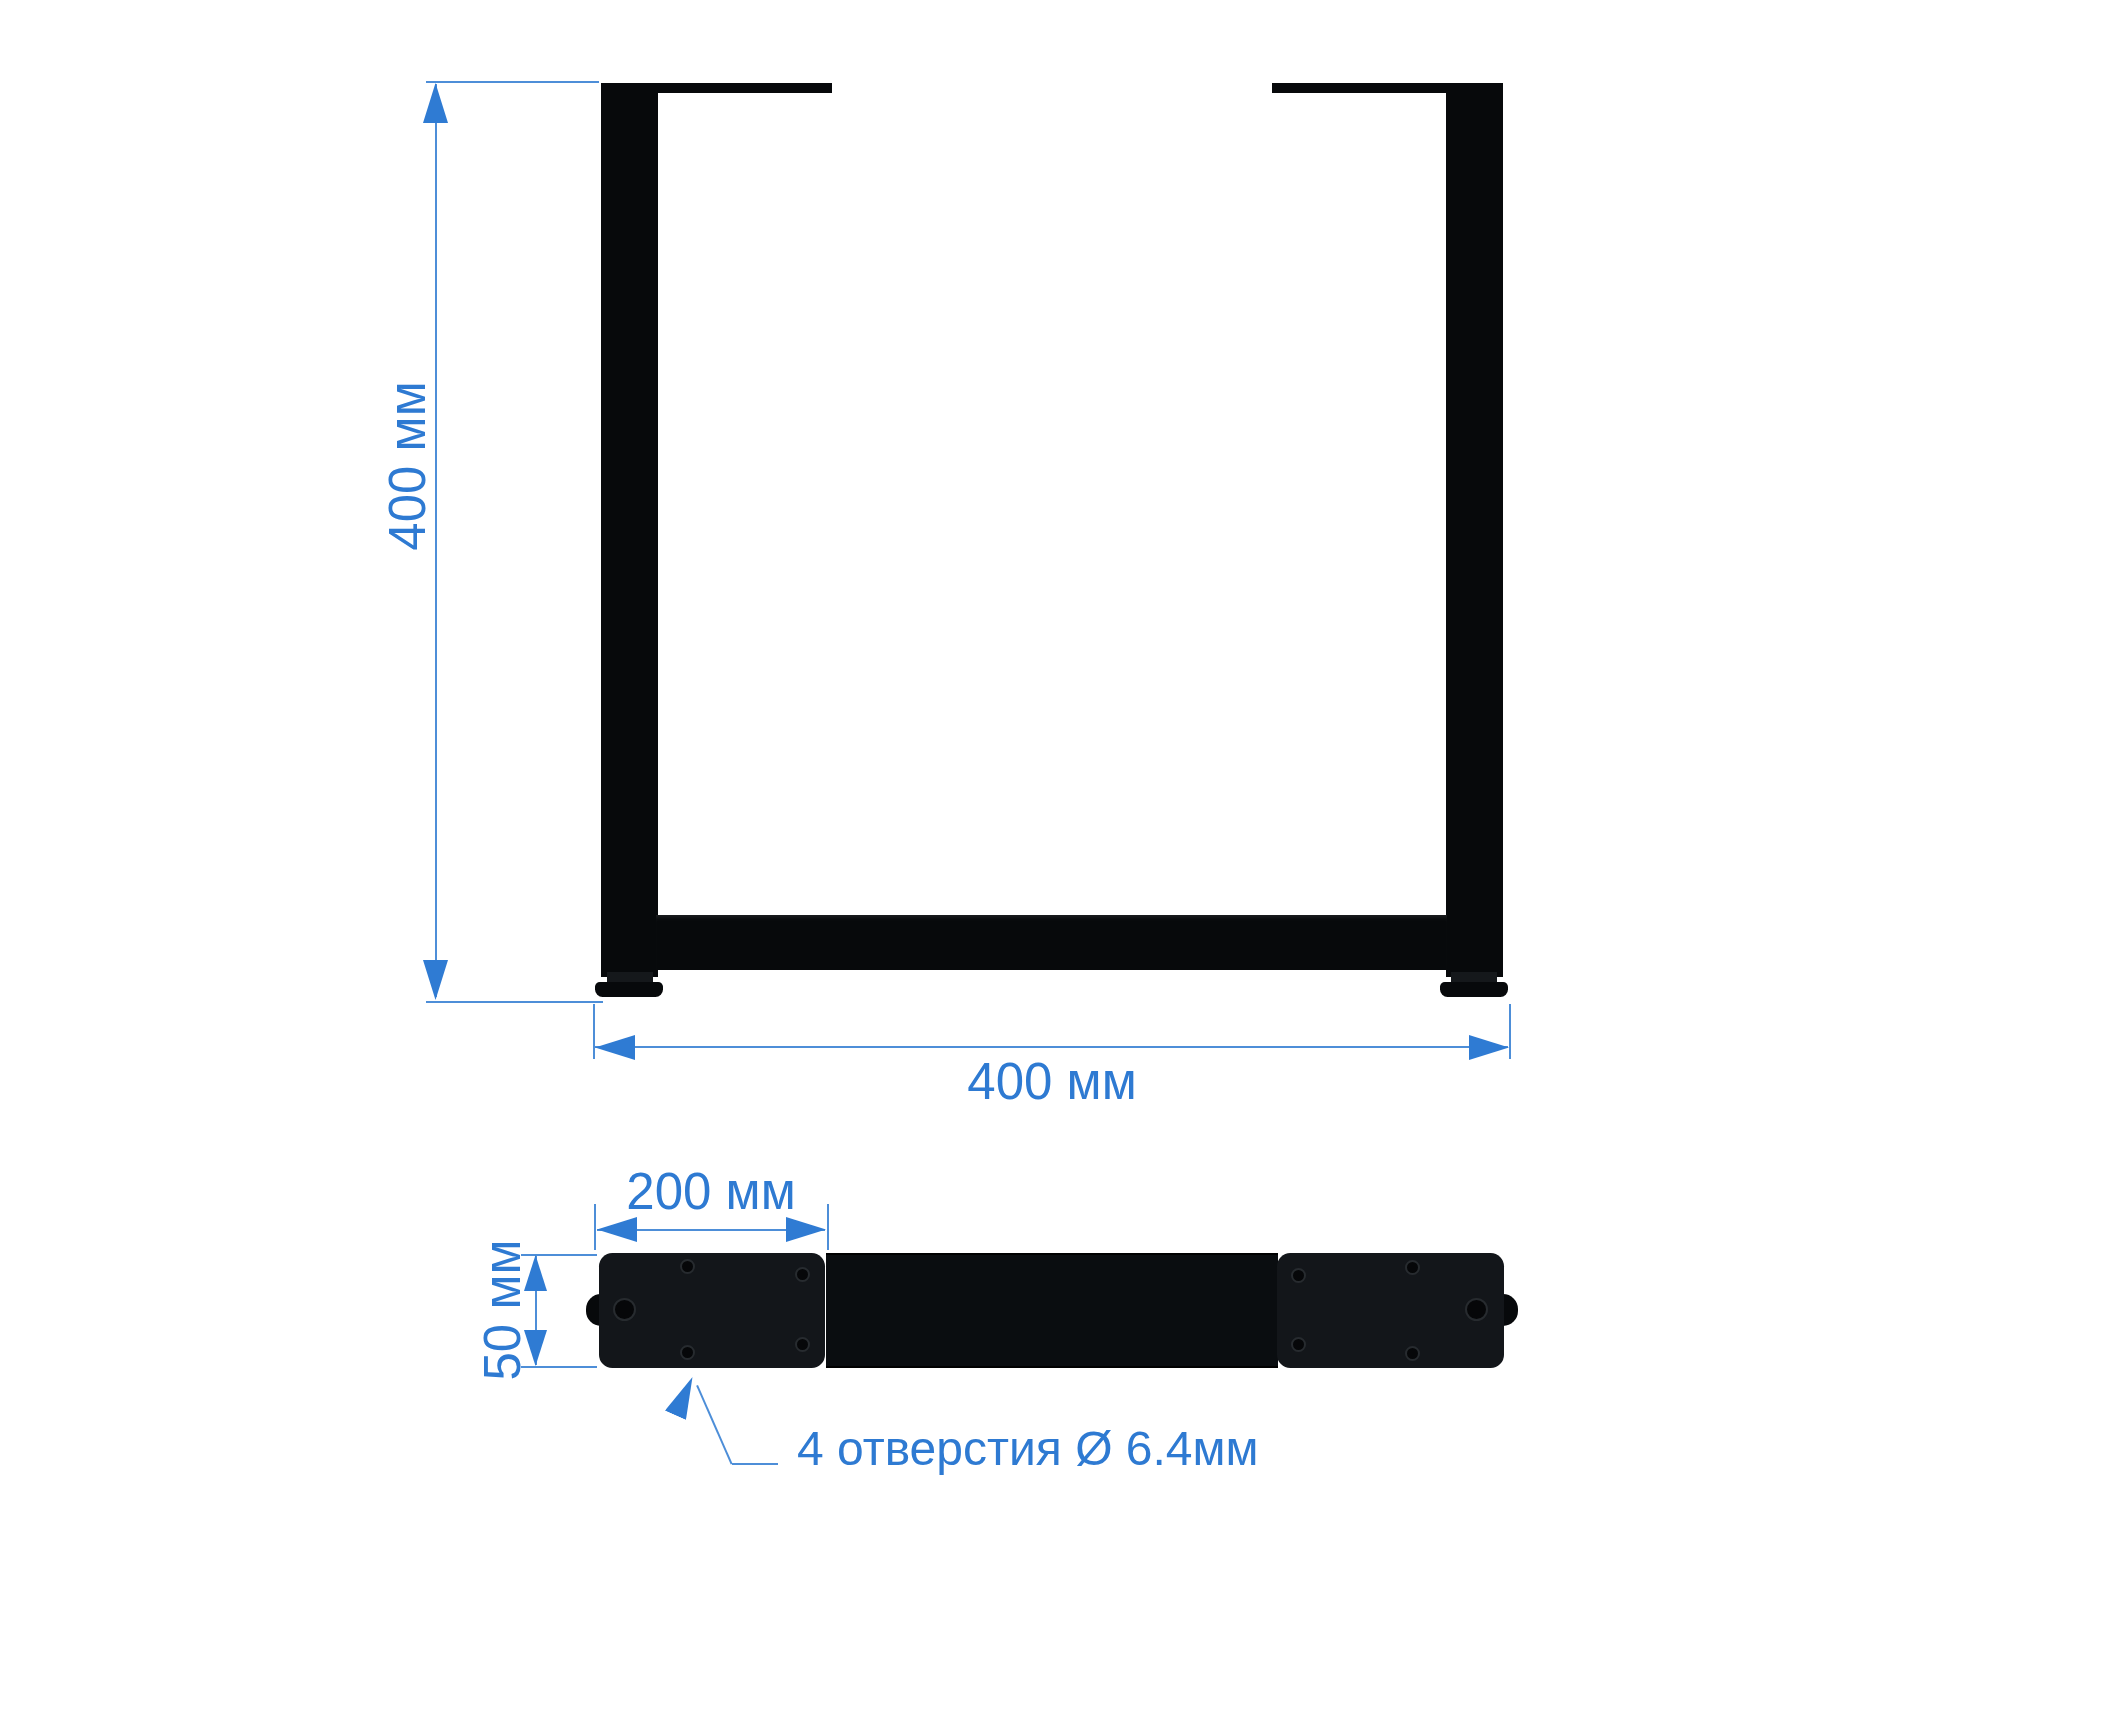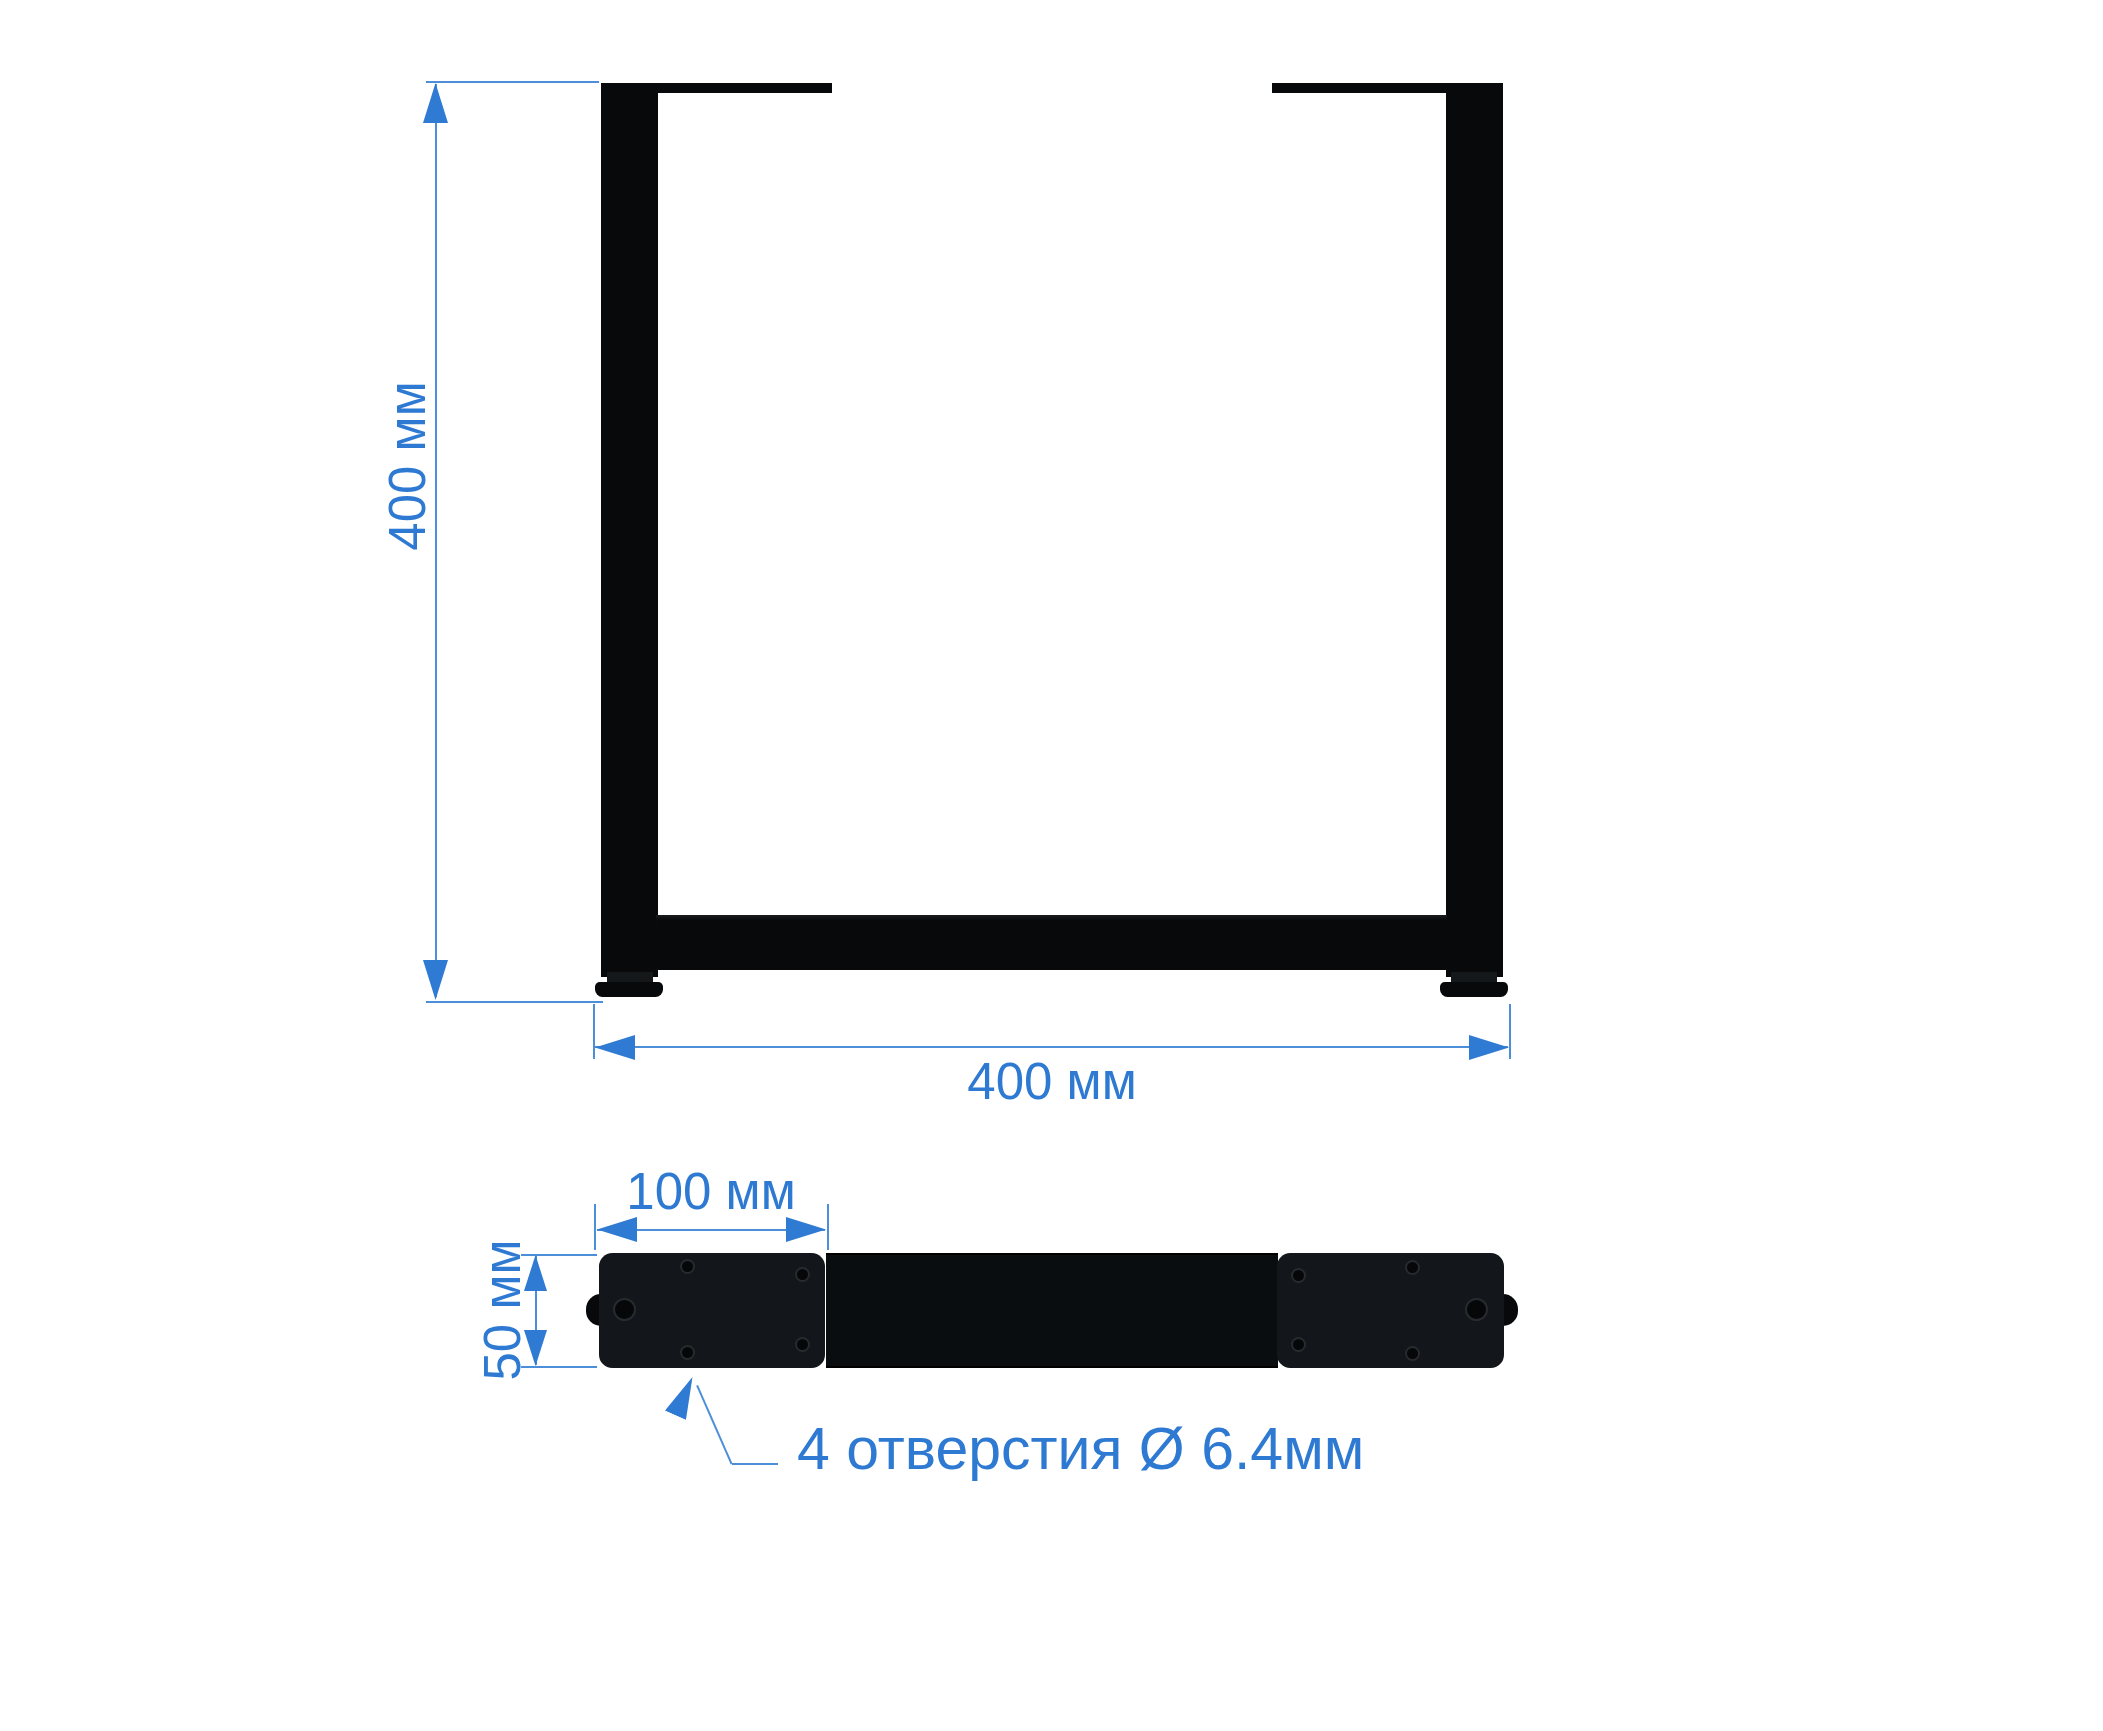--- a/index.html
+++ b/index.html
@@ -19,21 +19,21 @@
   }
   .part{position:absolute;background:var(--part-black);}
   .line{position:absolute;background:var(--dim-line);}
   .arrow{position:absolute;background:var(--arrow);}
   .dim-label{
     position:absolute;color:var(--dim-text);font-size:51px;line-height:1;
     white-space:nowrap;transform:translate(-50%,-50%);
   }
   .dim-label.rot{transform:translate(-50%,-50%) rotate(-90deg);}
   .leader-label{
-    position:absolute;color:var(--dim-text);font-size:59px;line-height:1;
+    position:absolute;color:var(--dim-text);font-size:48px;line-height:1;
     white-space:nowrap;transform:translate(0,-50%);
   }
   .hole{
     position:absolute;box-sizing:border-box;width:15px;height:15px;border-radius:50%;
     background:var(--hole);border:2.9px solid var(--ring);
   }
   .hole.big{width:23px;height:23px;}
   .tri-up{clip-path:polygon(50% 0,100% 100%,0 100%);}
   .tri-down{clip-path:polygon(50% 100%,0 0,100% 0);}
   .tri-left{clip-path:polygon(0 50%,100% 0,100% 100%);}
@@ -100,21 +100,21 @@
     <div class="hole" style="left:1291px;top:1337px;"></div>
     <div class="hole big" style="left:1465px;top:1298px;"></div>
   </div>
 
   <div>
     <div class="line" style="left:594px;top:1204px;width:1.9px;height:46px;"></div>
     <div class="line" style="left:827px;top:1204px;width:1.9px;height:46px;"></div>
     <div class="line" style="left:597px;top:1229px;width:228px;height:1.9px;"></div>
     <div class="arrow tri-left" style="left:597px;top:1217px;width:40px;height:25px;"></div>
     <div class="arrow tri-right" style="left:786px;top:1217px;width:40px;height:25px;"></div>
-    <div class="dim-label" style="left:711px;top:1191px;">100 мм</div>
+    <div class="dim-label" style="left:711px;top:1191px;">200 мм</div>
   </div>
 
   <div>
     <div class="line" style="left:521px;top:1254px;width:76px;height:1.9px;"></div>
     <div class="line" style="left:521px;top:1366px;width:76px;height:1.9px;"></div>
     <div class="line" style="left:535px;top:1256px;width:1.9px;height:109px;"></div>
     <div class="arrow tri-up" style="left:524px;top:1255px;width:23px;height:36px;"></div>
     <div class="arrow tri-down" style="left:524px;top:1330px;width:23px;height:36px;"></div>
     <div class="dim-label rot" style="left:502px;top:1310px;">50 мм</div>
   </div>

